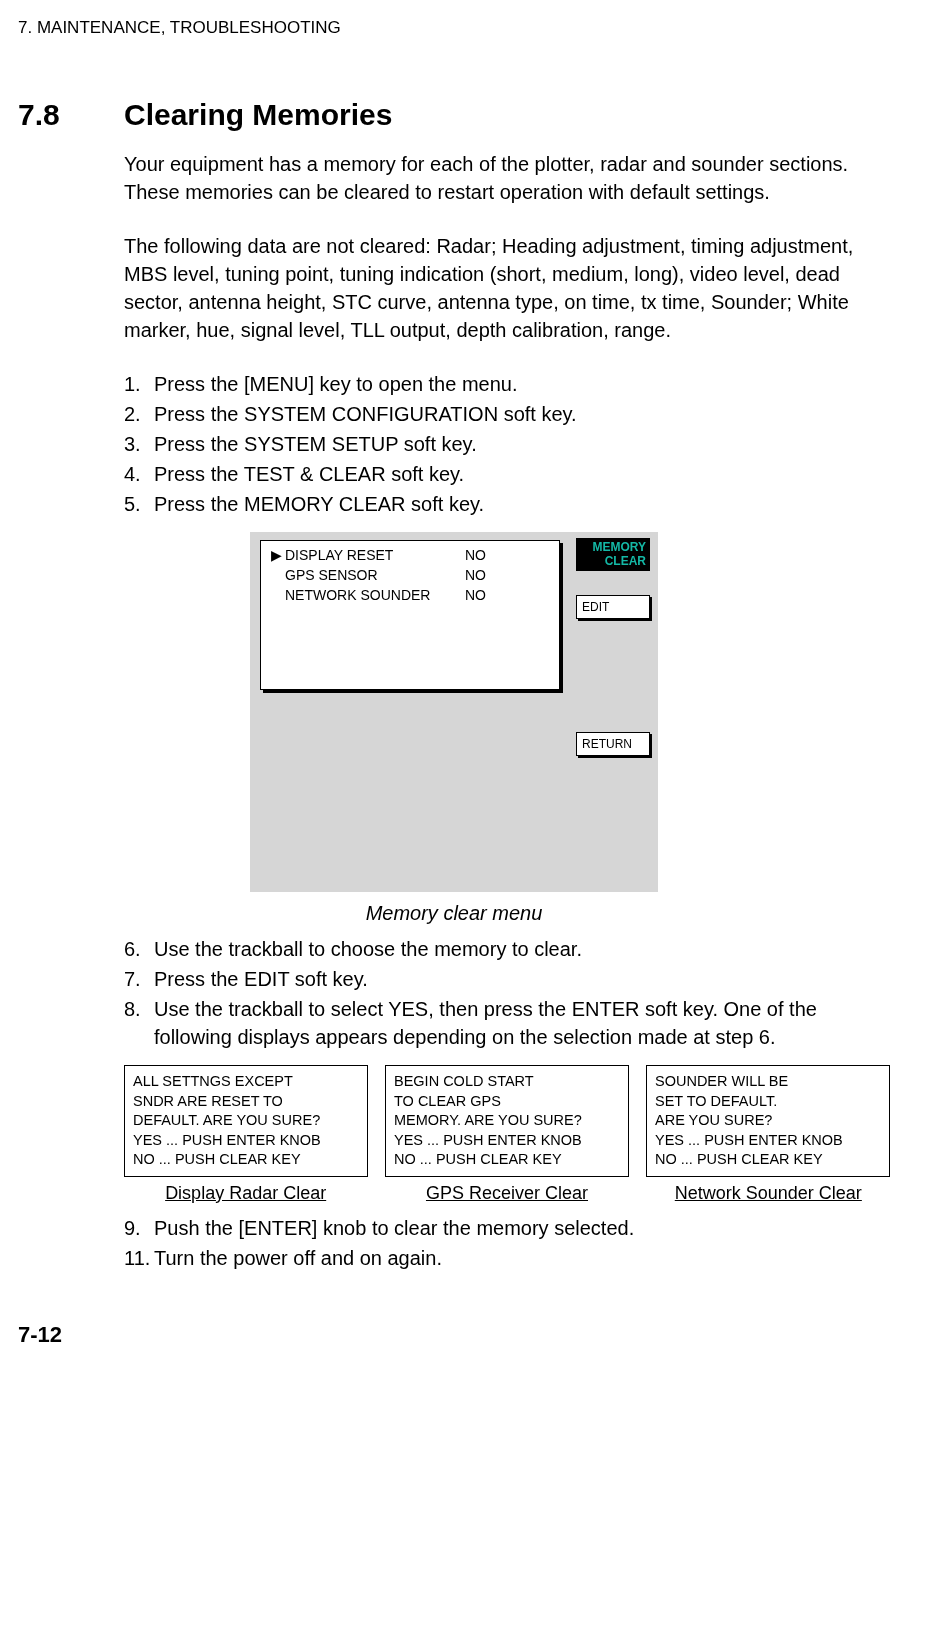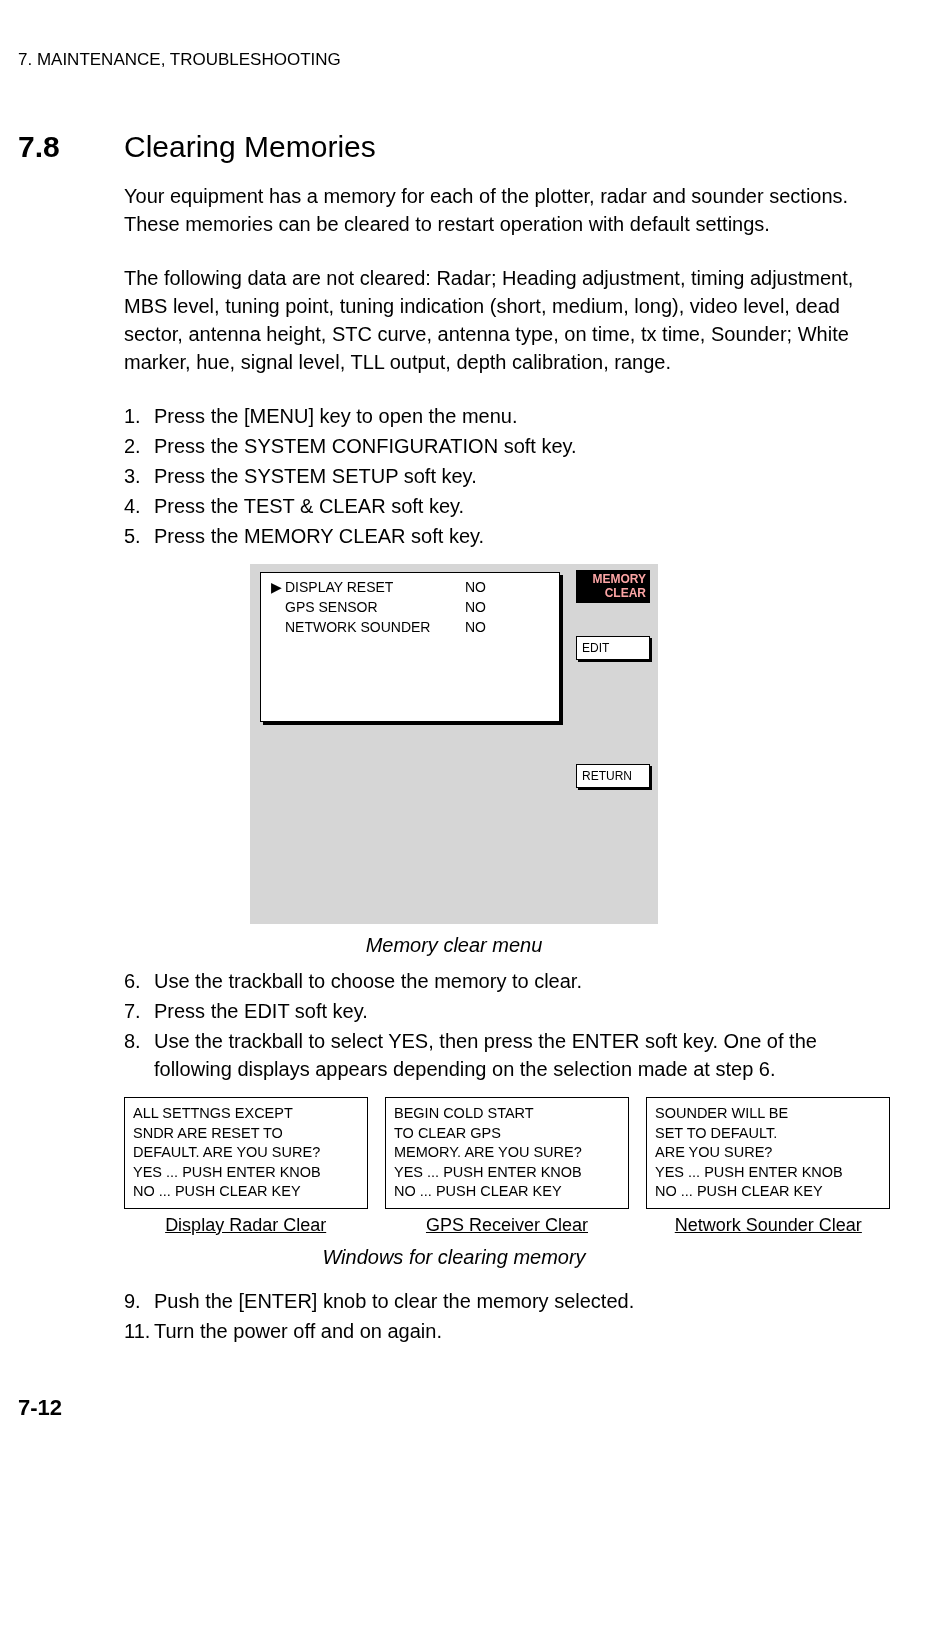--- a/index.html
+++ b/index.html
@@ -1,21 +1,21 @@
 <!DOCTYPE html>
 <html><head>
 <meta charset="utf-8">
 <style>
   * { box-sizing: border-box; margin: 0; padding: 0; }
   html, body { width: 950px; background: #fff; font-family: Arial, Helvetica, sans-serif; color: #000; }
-  .page { padding: 18px 60px 40px 18px; margin-top: 32px; }
+  .page { padding: 18px 60px 40px 18px; }
   .running-head { font-size: 17px; margin-bottom: 60px; }
   .section-row { display: flex; align-items: baseline; margin-bottom: 18px; }
   .section-num { font-size: 30px; font-weight: bold; width: 106px; }
-  .section-title { font-size: 30px; font-weight: normal; }
+  .section-title { font-size: 30px; font-weight: bold; }
   .body-text { font-size: 20px; line-height: 1.4; margin-left: 106px; margin-bottom: 26px; }
   .body-text b { font-weight: normal; }
   .ol-steps { font-size: 20px; line-height: 1.4; margin-left: 106px; }
   .ol-steps .step { display: flex; margin-bottom: 2px; }
   .ol-steps .num { width: 30px; flex-shrink: 0; }
   .ol-steps .txt { flex: 1; }
 
   
   .figwrap { margin: 14px 0 10px 0; display: flex; flex-direction: column; align-items: center; }
   .device-screen {
@@ -29,31 +29,31 @@
     border: 1px solid #000;
     padding: 6px 10px;
     font-size: 14px;
   }
   .panel .line { display: flex; margin-bottom: 4px; }
   .panel .cursor { width: 14px; }
   .panel .lbl { width: 180px; }
   .panel .val { }
   .side-title {
     position: absolute; right: 8px; top: 6px;
-    width: 74px; background: #000; color: #fca5a5;
+    width: 74px; background: #000; color: #14b8a6;
     font-size: 12px; font-weight: bold; text-align: right;
     padding: 2px 4px; line-height: 1.2;
   }
   .softkey {
     position: absolute; right: 8px;
     width: 74px; background: #fff; border: 1px solid #000;
     box-shadow: 2px 2px 0 #000;
     font-size: 12px; padding: 4px 5px;
   }
-  .softkey.edit { top: 72px; }
+  .softkey.edit { top: 63px; }
   .softkey.return { top: 200px; }
   .figcaption { font-size: 20px; font-style: italic; text-align: center; margin-top: 10px; }
 
   
   .windows-row { display: flex; justify-content: space-between; margin: 14px 0 6px 106px; gap: 17px; }
   .msgbox {
     border: 1.5px solid #000; font-size: 14.5px; line-height: 1.35;
     padding: 6px 8px; white-space: pre-line; flex: 1;
     font-family: Arial, sans-serif;
   }
@@ -162,21 +162,20 @@
 SET TO DEFAULT.
 ARE YOU SURE?
 YES ... PUSH ENTER KNOB
 NO   ... PUSH CLEAR KEY</div>
   </div>
   <div class="captions-row">
     <div class="capt">Display Radar Clear</div>
     <div class="capt">GPS Receiver Clear</div>
     <div class="capt">Network Sounder Clear</div>
   </div>
-  <div class="figcaption2">Windows for clearing memory</div>
 
   <div class="ol-steps">
     <div class="step">
         <span class="num">9.</span>
         <span class="txt">Push the [ENTER] knob to clear the memory selected.</span>
       </div>
     <div class="step">
         <span class="num">11.</span>
         <span class="txt">Turn the power off and on again.</span>
       </div>

